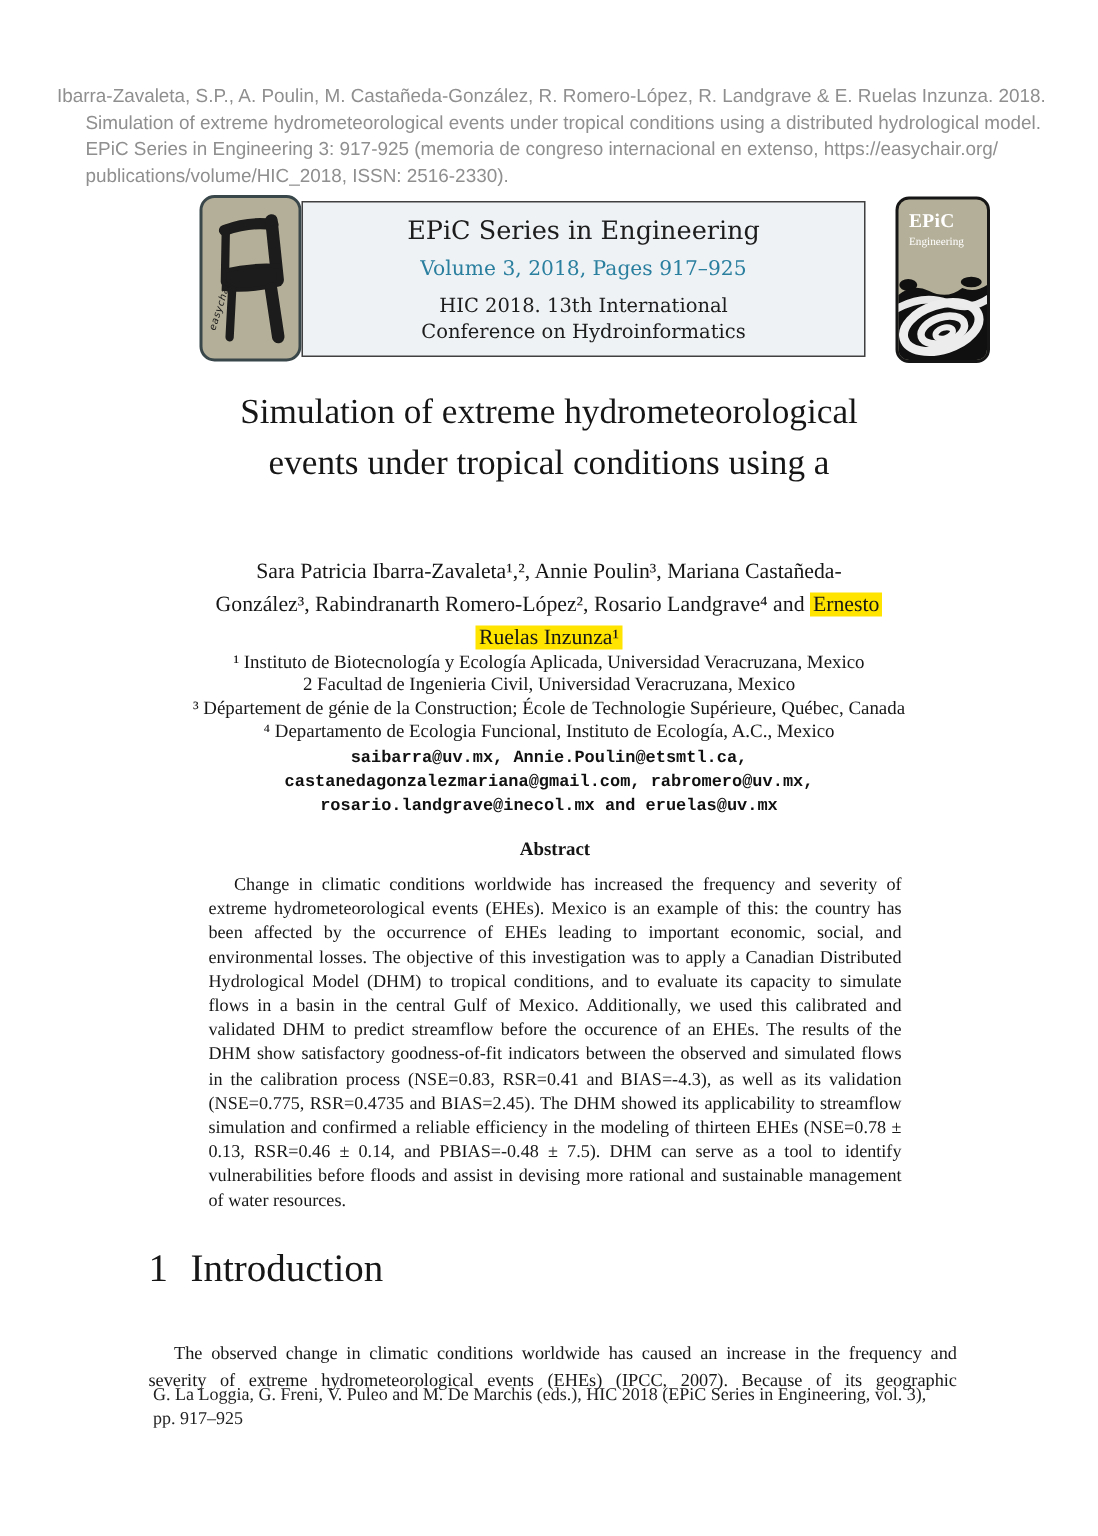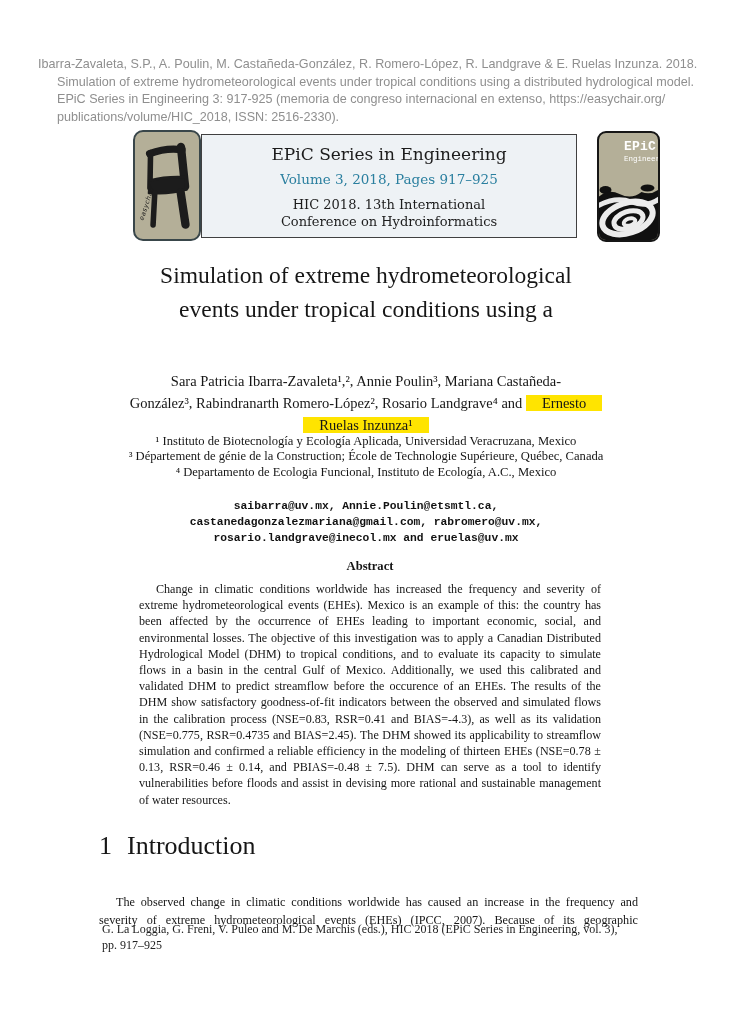--- a/index.html
+++ b/index.html
@@ -39,36 +39,36 @@
   .series { margin-top: 9px; font-size: 17px; color: #1c1c1c; font-family: "DejaVu Serif", serif; }
   .volume { margin-top: 7px; font-size: 13.5px; color: var(--volume-teal, #2a7f9f); font-family: "DejaVu Serif", serif; }
   .conf   { margin-top: 9px; font-size: 13px; line-height: 17px; color: #1c1c1c; font-family: "DejaVu Serif", serif; }
 
   .epic-box {
     position: absolute; left: 464px; top: 1px; width: 63px; height: 111px;
     background: var(--logo-tan, #b4af98);
     border: 2px solid #161616; border-radius: 9px;
     box-sizing: border-box; overflow: hidden;
   }
-  .epic-text { position: absolute; top: 6px; left: 25px; color: #ffffff; font-family: Liberation Mono, monospace; z-index: 2; }
+  .epic-text { position: absolute; top: 6px; left: 7px; color: #ffffff; font-family: Liberation Serif, serif; z-index: 2; }
   .epic-name { font-size: 13px; font-weight: bold; letter-spacing: .2px; }
   .epic-sub  { font-size: 7.5px; margin-top: 1px; }
   .swirl { position: absolute; left: -2px; bottom: -2px; width: 64px; height: 58px; z-index: 1; }
 
   
   .title {
     position: absolute; top: 259px; left: 0; width: 732px; margin: 0;
     text-align: center; font-weight: 400;
     font-size: 23.5px; line-height: 33.5px; color: #161616;
   }
   .authors {
     position: absolute; top: 371px; left: 0; width: 732px;
     text-align: center; font-size: 14.5px; line-height: 21.8px;
   }
-  .hl { background: var(--highlight-yellow, #ffe400); padding: 0 16px; }
+  .hl { background: var(--highlight-yellow, #ffe400); padding: 0 2px; }
 
   .affils {
     position: absolute; top: 434px; left: 0; width: 732px;
     text-align: center; font-size: 12.6px; line-height: 15.4px;
   }
   .emails {
     position: absolute; top: 498px; left: 0; width: 732px;
     text-align: center;
     font-family: "Liberation Mono", monospace;
     font-size: 11.3px; font-weight: 600; line-height: 16px; color: #111111;
@@ -159,20 +159,21 @@
     <div>
       <span>González³, Rabindranarth Romero-López², Rosario Landgrave⁴ and </span><span class="hl">Ernesto</span>
     </div>
     <div>
       <span class="hl">Ruelas Inzunza¹</span>
     </div>
   </div>
 
   <div class="affils">
     <div>¹ Instituto de Biotecnología y Ecología Aplicada, Universidad Veracruzana, Mexico</div>
+    <div>2 Facultad de Ingenieria Civil, Universidad Veracruzana, Mexico</div>
     <div>³ Département de génie de la Construction; École de Technologie Supérieure, Québec, Canada</div>
     <div>⁴ Departamento de Ecologia Funcional, Instituto de Ecología, A.C., Mexico</div>
   </div>
 
   <div class="emails">
     <div>saibarra@uv.mx, Annie.Poulin@etsmtl.ca,</div>
     <div>castanedagonzalezmariana@gmail.com, rabromero@uv.mx,</div>
     <div>rosario.landgrave@inecol.mx and eruelas@uv.mx</div>
   </div>
 

